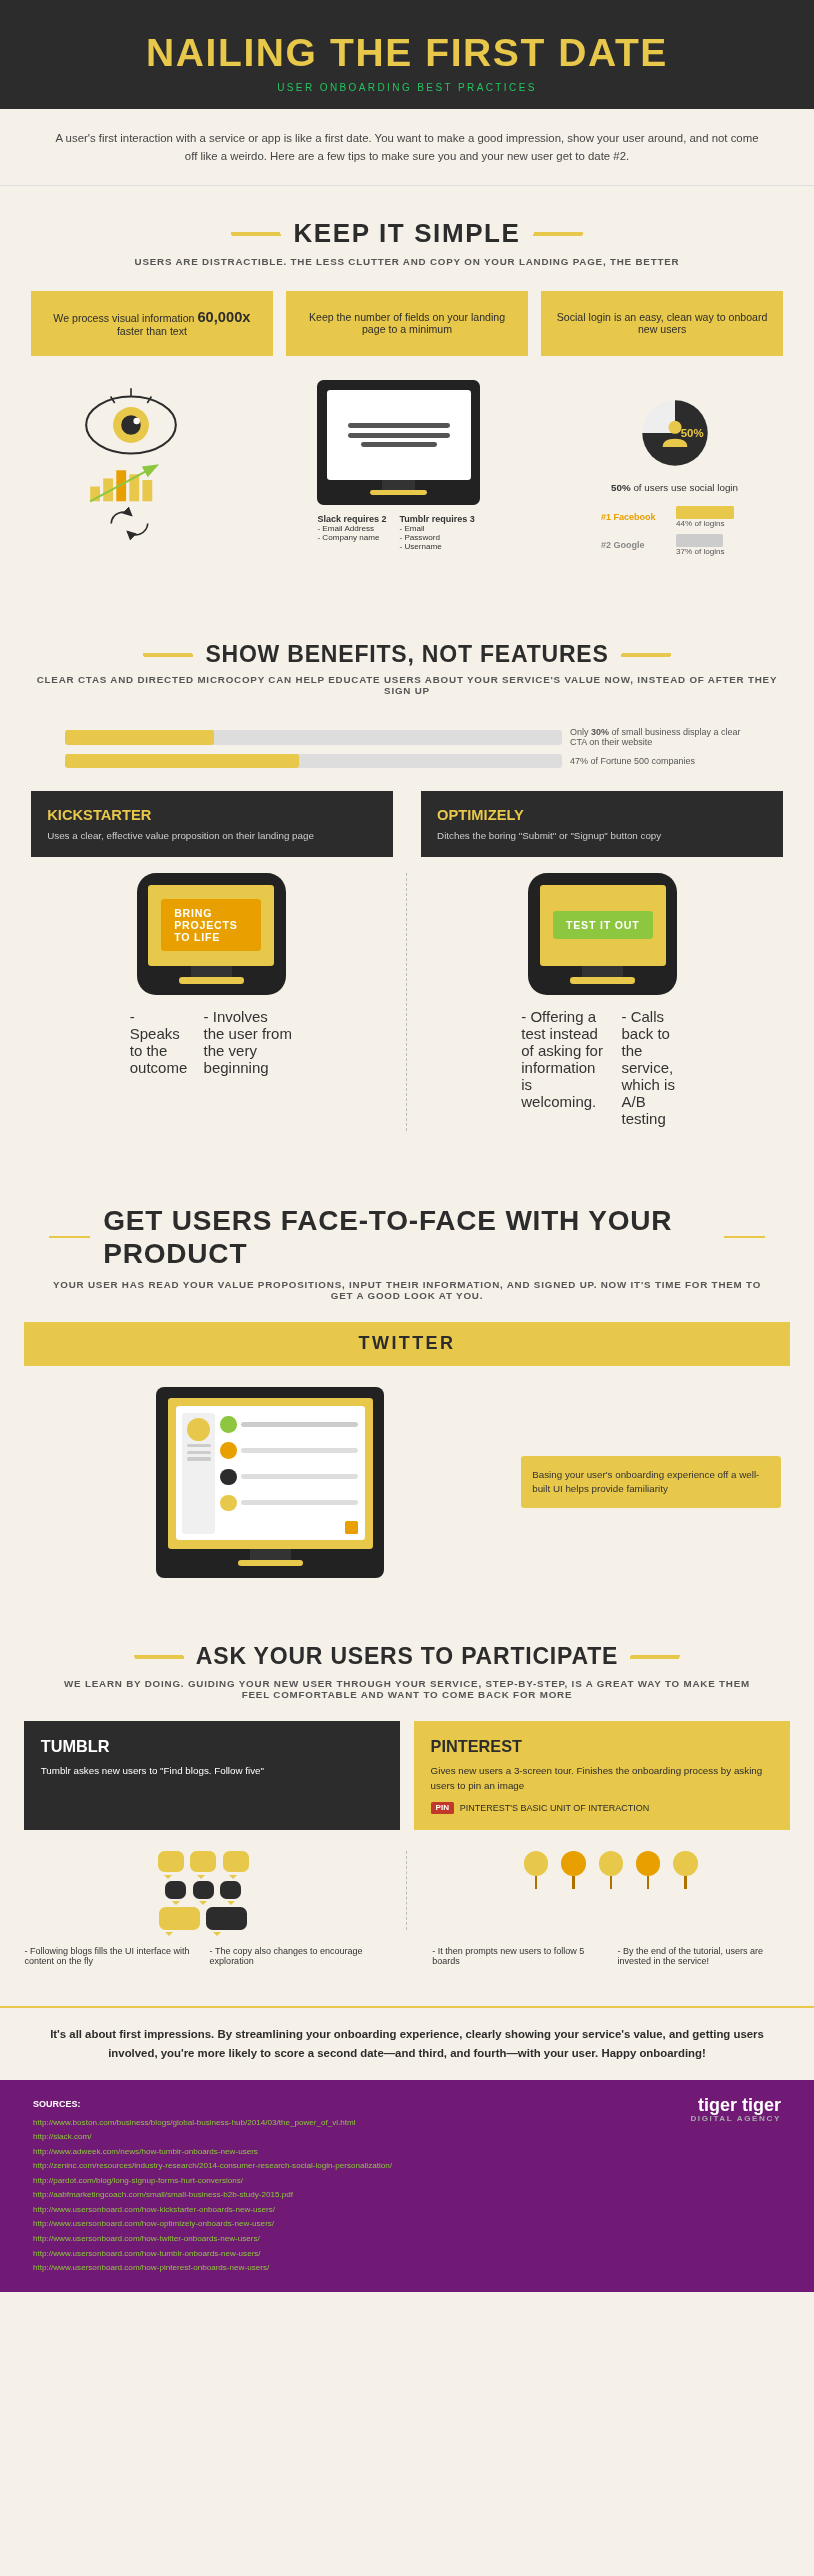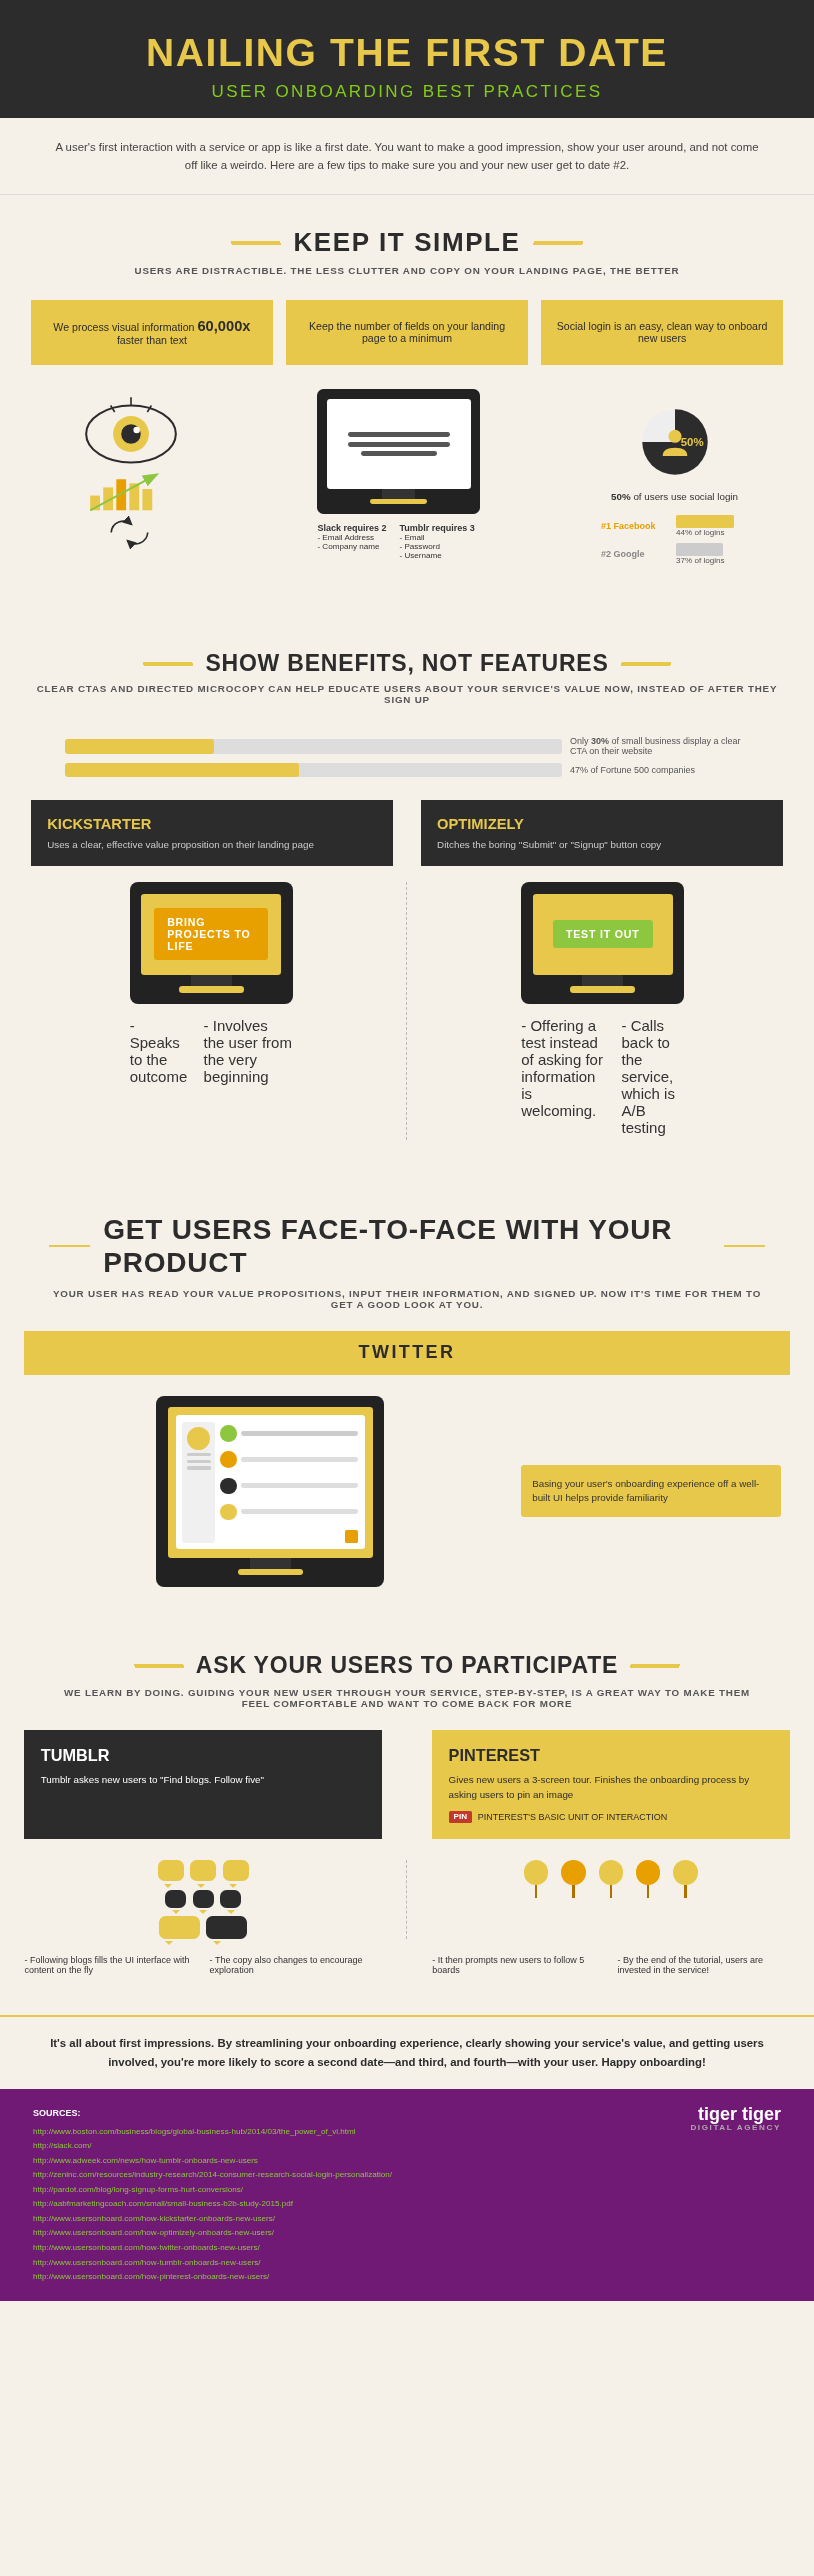--- a/index.html
+++ b/index.html
@@ -20,22 +20,22 @@
     .header-title {
       font-size: 39px;
       font-weight: 900;
       color: #e8c84a;
       text-transform: uppercase;
       letter-spacing: 1.6px;
       line-height: 1.1;
       margin-top: 8px;
     }
     .header-subtitle {
-      font-size: 17px;
-      color: #84cc16;
+      font-size: 10px;
+      color: #22c55e;
       text-transform: uppercase;
       letter-spacing: 2.4px;
       margin-top: 6.5px;
     }
 
     
     .intro {
       background: #f5f0e8;
       padding: 19.5px 49px;
       text-align: center;
@@ -253,23 +253,23 @@
       color: #ccc;
     }
 
     .two-monitor-row {
       display: flex;
       justify-content: space-around;
       padding: 16.3px 24.4px;
     }
 
     .monitor-big {
-      width: 163px;
+      width: 149px;
       background: #222;
-      border-radius: 8px;
+      border-radius: 19px;
       padding: 11.4px;
     }
     .monitor-big-screen {
       background: #e8c84a;
       border-radius: 3.3px;
       padding: 13px;
       min-height: 81px;
       display: flex;
       align-items: center;
       justify-content: center;
@@ -388,21 +388,21 @@
     }
 
     
     .ask-section {
       background: #f5f0e8;
       padding: 8.1px 0 24.4px;
     }
 
     .tumblr-pinterest-row {
       display: flex;
-      gap: 18px;
+      gap: 0;
       padding: 13px 24.4px;
       justify-content: center;
     }
 
     .tumblr-col {
       flex: 1;
       background: #2c2c2c;
       color: #fff;
       padding: 16.3px;
       margin-right: 6.5px;

